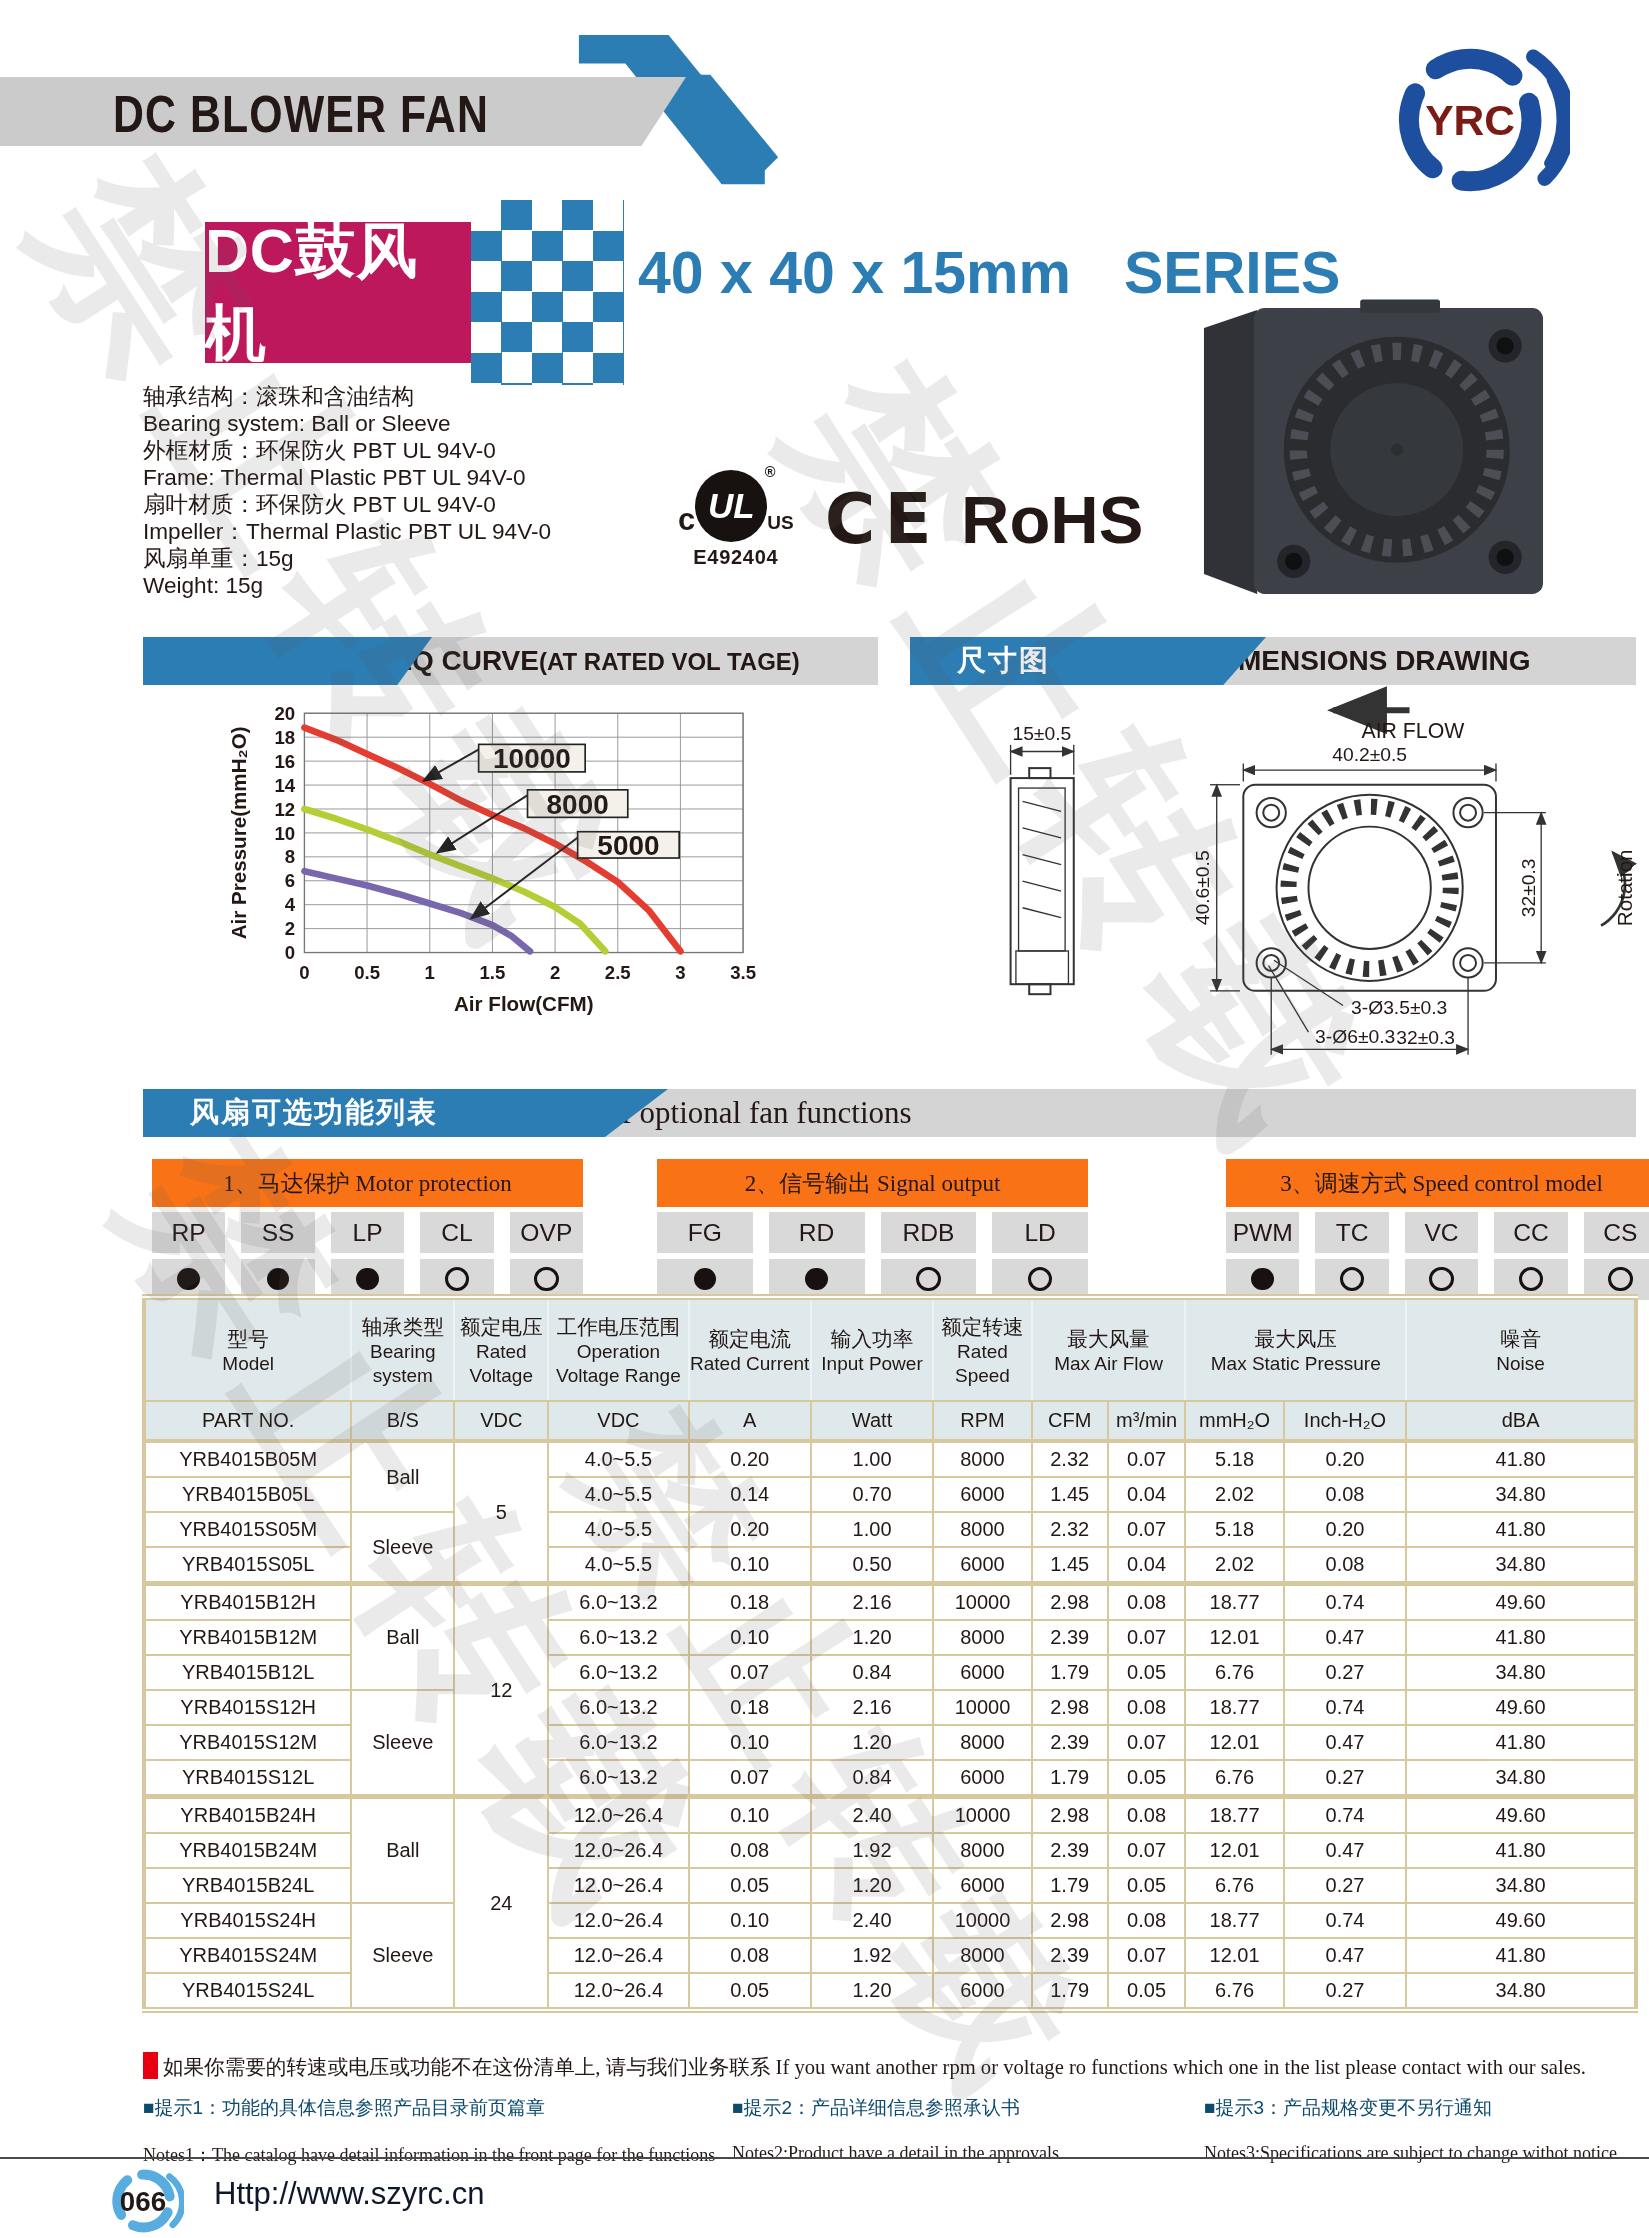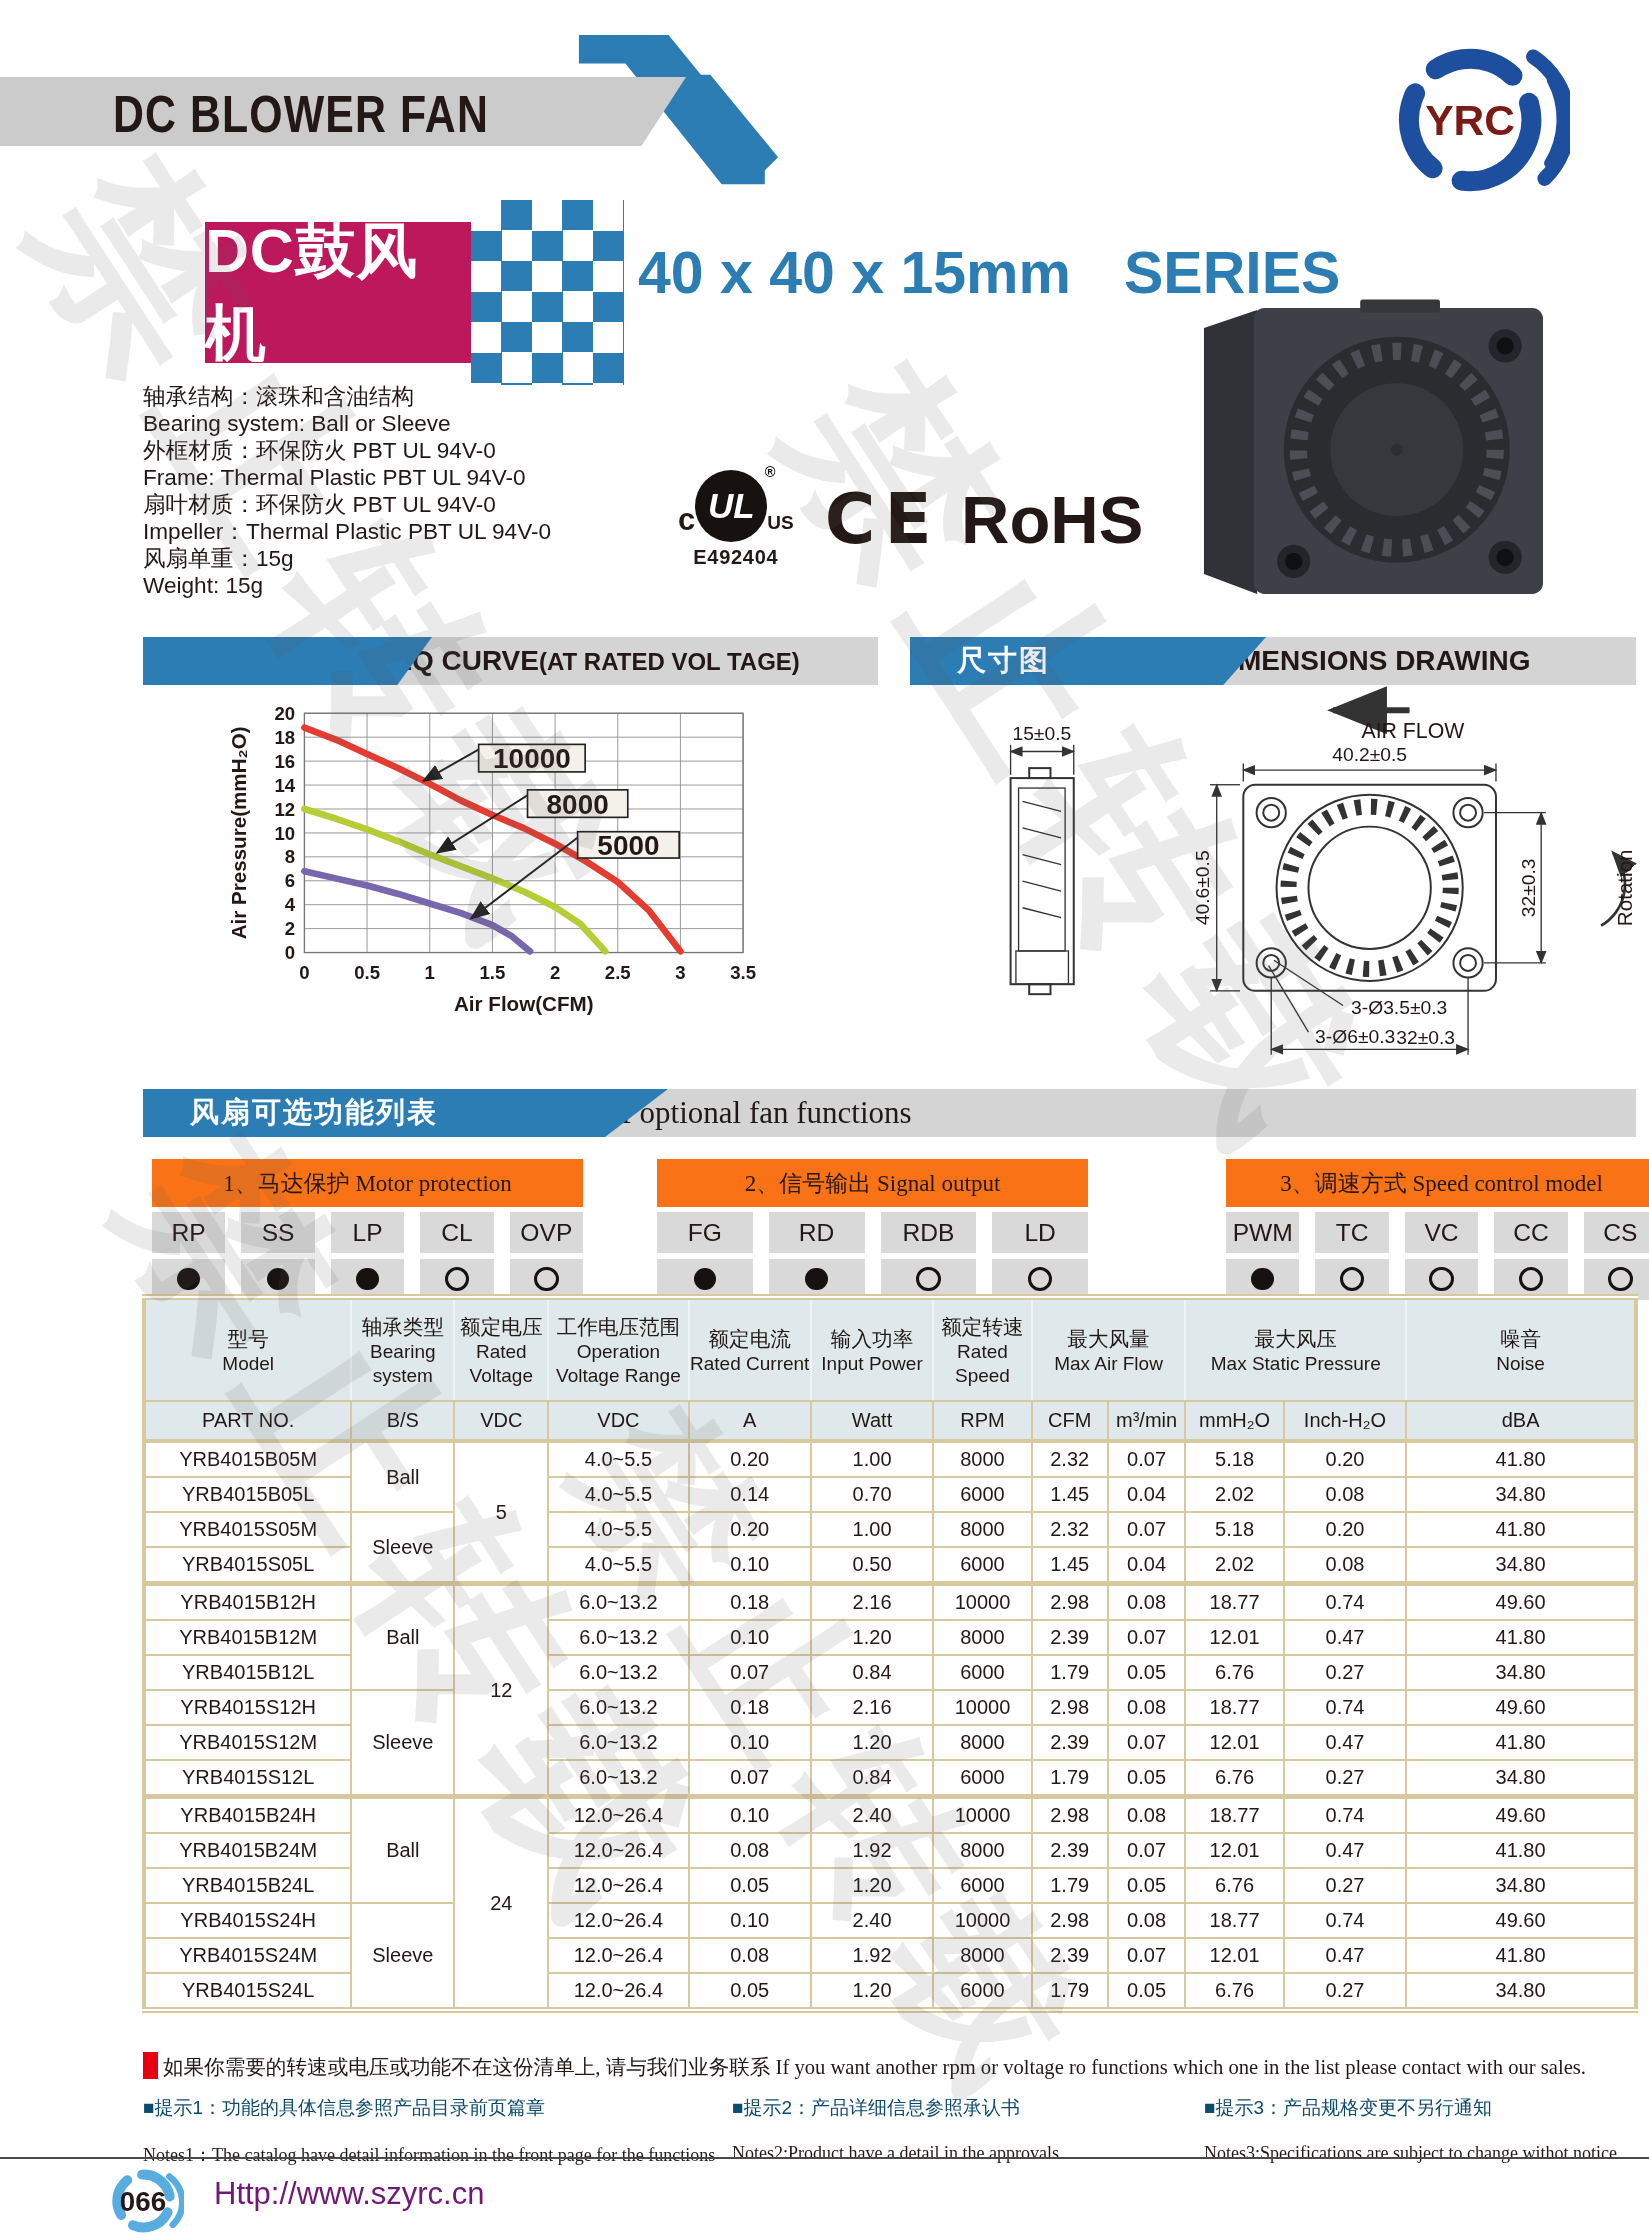--- a/index.html
+++ b/index.html
@@ -77,21 +77,21 @@
   table{border:4px solid #d8c89e;border-bottom:6px double #d8c89e}
   
   .main-note{position:absolute;left:143px;top:2052px;font-size:20.6px;z-index:2;
     font-family:"Liberation Serif",serif;white-space:nowrap}
   .red-sq{display:inline-block;width:14.6px;height:27px;background:#e60012;vertical-align:-5.3px;margin-right:5.3px}
   .note-col{position:absolute;z-index:2;width:452px}
   .note-cn{font-size:19px;color:#0c4a6e;white-space:nowrap}
   .note-en{font-size:18px;margin-top:22px;font-family:"Liberation Serif",serif;white-space:nowrap}
   .bottom-rule{position:absolute;left:0;right:0;top:2157px;height:2px;background:#4a4a4a;z-index:2}
   .page-logo{position:absolute;left:106px;top:2162px;z-index:2}
-  .site-url{position:absolute;left:214px;top:2176px;font-size:31px;color:#701a75;z-index:2;white-space:nowrap}
+  .site-url{position:absolute;left:214px;top:2176px;font-size:31px;color:#0f172a;z-index:2;white-space:nowrap}
 </style>
 </head>
 <body>
 
 <div class="wm" style="left:200px;top:113px;transform:rotate(57deg)">禁止转载</div>
 <div class="wm" style="left:951px;top:319px;transform:rotate(57deg)">禁止转载</div>
 <div class="wm" style="left:286px;top:1091px;transform:rotate(57deg)">禁止转载</div>
 <div class="wm" style="left:718px;top:1370px;transform:rotate(57deg);font-size:173px">禁止转载</div>
 
 <svg class="abs deco" style="left:559px;top:27px" width="239" height="166" viewBox="0 0 360 250">

